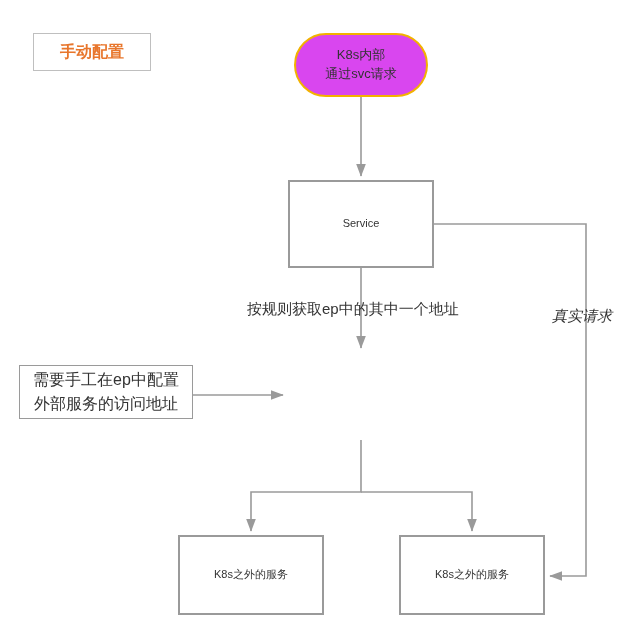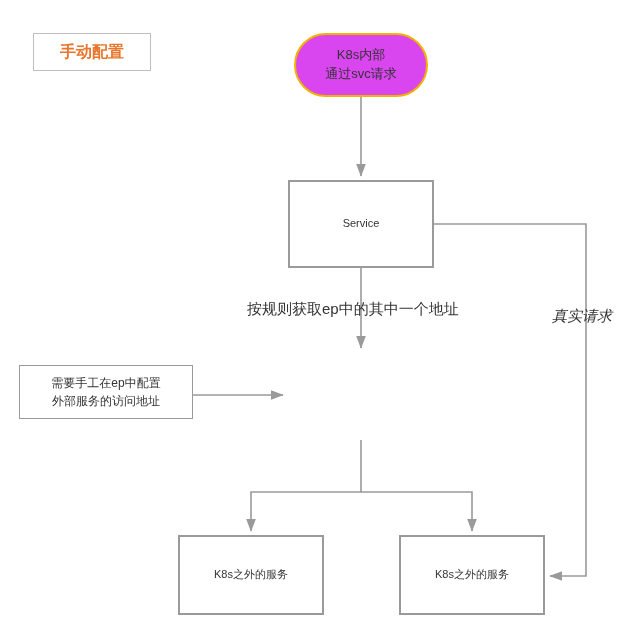--- a/index.html
+++ b/index.html
@@ -82,21 +82,21 @@
     height: 80px;
   }
   
   #node-note {
     left: 19px;
     top: 365px;
     width: 174px;
     height: 54px;
     border: 1px solid #9a9a9a;
     background: #ffffff;
-    font-size: 12px;
+    font-size: 16px;
     line-height: 1.5;
   }
   
   .edge-label {
     position: absolute;
     color: #333333;
     font-size: 15px;
     white-space: nowrap;
   }
   #label-rule {

